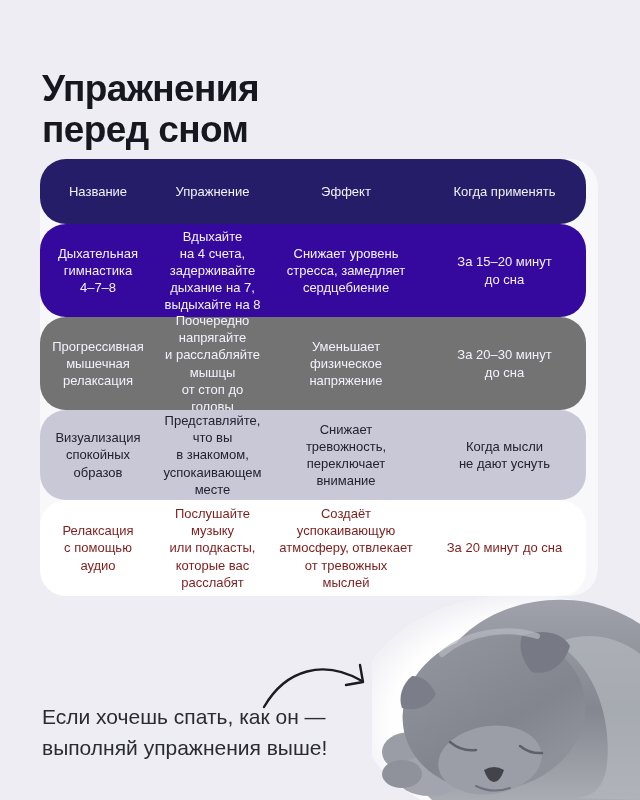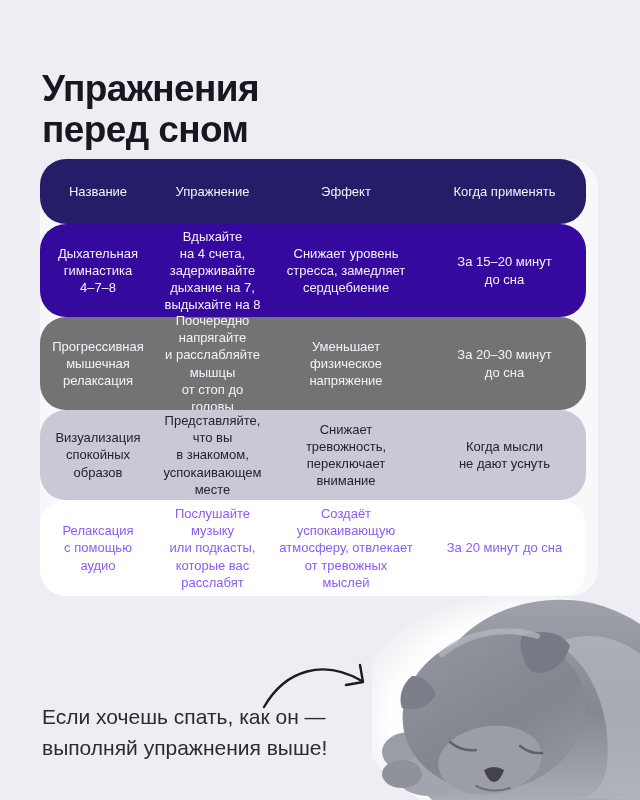--- a/index.html
+++ b/index.html
@@ -45,21 +45,21 @@
     line-height: 1.32;
     white-space: pre-line;
     padding: 4px 6px;
     color: #F3F1FB;
   }
   
   .cell.hdr  { background: #251D68; font-weight: 500; }
   .cell.r1   { background: #36099E; }
   .cell.r2   { background: #737373; }
   .cell.r3   { background: #C9C8D7; color: #222230; }
-  .cell.r4   { background: #FFFFFF; color: #8b5cf6; }
+  .cell.r4   { background: #FFFFFF; color: #7f1d1d; }
   
   .cell.first { border-radius: 26px 0 0 26px; }
   .cell.last  { border-radius: 0 26px 26px 0; }
 
   
   .caption {
     position: absolute;
     left: 42px; top: 701px;
     font-size: 21px;
     line-height: 1.48;

